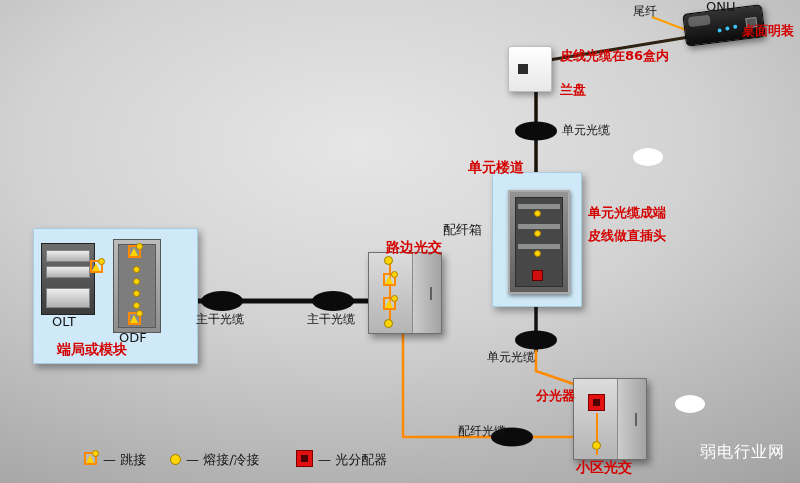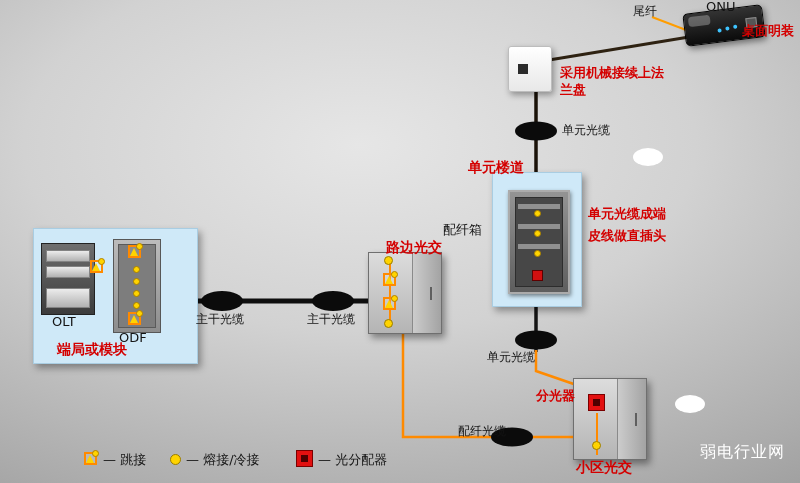--- a/index.html
+++ b/index.html
@@ -130,27 +130,27 @@
     <div class="led" style="left:32px;top:18px;"></div>
     <div class="led" style="left:40px;top:17px;"></div>
     <div class="led" style="left:48px;top:16px;"></div>
     <div class="uport"></div>
   </div>
 
 
   <div class="lbl t-black" style="left:633px;top:5px;font-size:12px;">尾纤</div>
   <div class="lbl t-black" style="left:706px;top:0px;font-size:13px;">ONU</div>
   <div class="lbl t-red" style="left:742px;top:24px;font-size:13px;">桌面明装</div>
-  <div class="lbl t-red" style="left:560px;top:66px;font-size:13px;">采用机械接续上法</div>
+  <div class="lbl t-red" style="left:560px;top:49px;font-size:13px;">皮线光缆在86盒内</div>
   <div class="lbl t-red" style="left:560px;top:83px;font-size:13px;">兰盘</div>
 
   <div class="lbl t-black" style="left:562px;top:124px;font-size:12px;">单元光缆</div>
   <div class="lbl t-red" style="left:468px;top:159px;font-size:14px;">单元楼道</div>
   <div class="lbl t-black" style="left:443px;top:223px;font-size:13px;">配纤箱</div>
-  <div class="lbl t-red" style="left:588px;top:207px;font-size:13px;">单元光缆成端</div>
+  <div class="lbl t-red" style="left:588px;top:207px;font-size:13px;font-family:Liberation Mono, monospace;">单元光缆成端</div>
   <div class="lbl t-red" style="left:588px;top:229px;font-size:13px;text-align:right;">皮线做直插头</div>
 
   <div class="lbl t-black" style="left:487px;top:351px;font-size:12px;">单元光缆</div>
   <div class="lbl t-red" style="left:536px;top:389px;font-size:13px;">分光器</div>
   <div class="lbl t-red" style="left:576px;top:459px;font-size:14px;">小区光交</div>
   <div class="lbl t-black" style="left:458px;top:425px;font-size:12px;">配纤光缆</div>
 
   <div class="lbl t-red" style="left:386px;top:239px;font-size:14px;">路边光交</div>
   <div class="lbl t-black" style="left:196px;top:313px;font-size:12px;">主干光缆</div>
   <div class="lbl t-black" style="left:307px;top:313px;font-size:12px;">主干光缆</div>

